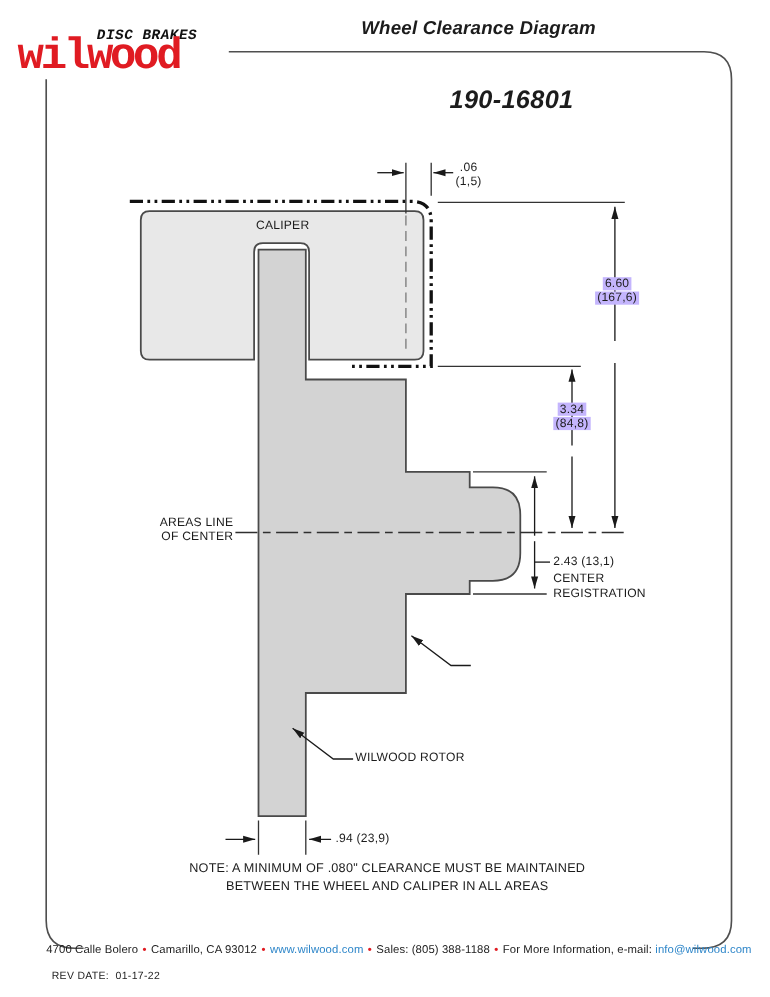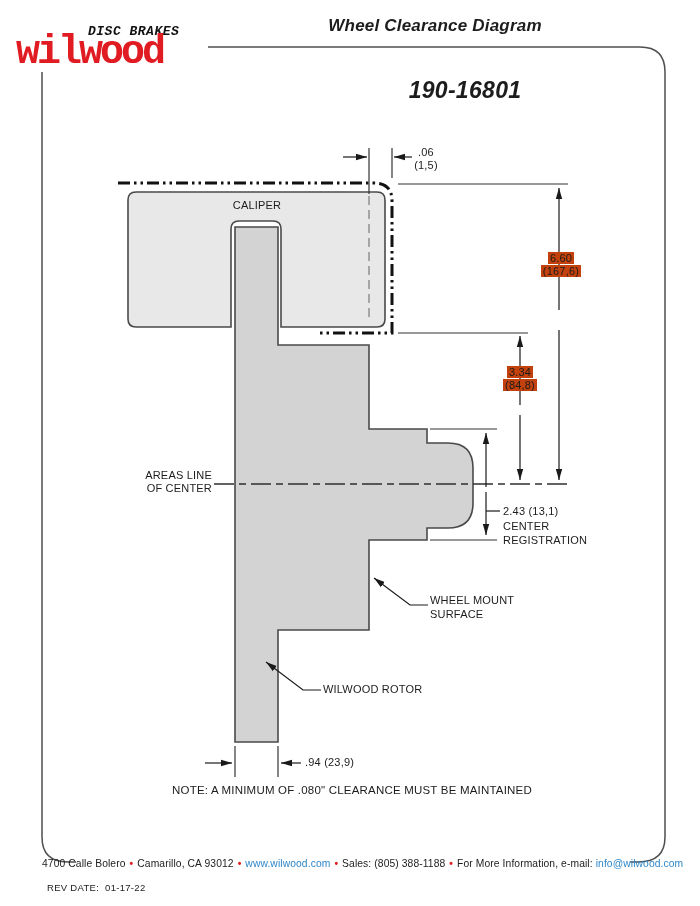--- a/index.html
+++ b/index.html
@@ -2,21 +2,21 @@
 <html><head>
 <meta charset="utf-8">
 <style>
   html,body{margin:0;padding:0;background:#ffffff;}
   #page{position:relative;width:700px;height:906px;background:#ffffff;overflow:hidden;
         font-family:"Liberation Sans",sans-serif;color:#1c1c1c;}
   #page svg{position:absolute;left:0;top:0;}
   .t{position:absolute;font-size:11px;line-height:13px;color:#1c1c1c;letter-spacing:.2px;white-space:nowrap;}
   .ctr{text-align:center;}
   .rt{text-align:right;}
-  .wbg span{background:#c2410c;padding:0 2px;}
+  .wbg span{background:#c4b5fd;padding:0 2px;}
   .title{font-size:17px;font-weight:bold;font-style:italic;letter-spacing:.2px;}
   .kit{font-size:23px;font-weight:bold;font-style:italic;letter-spacing:.3px;}
   .brand-top{position:absolute;left:72px;top:0;font-size:13px;font-weight:900;font-style:italic;letter-spacing:.5px;color:#111;}
   .brand-script{position:absolute;left:0;top:9px;font-size:40px;font-weight:bold;letter-spacing:-3px;line-height:40px;}
   .note{font-size:11.5px;line-height:15.5px;letter-spacing:.2px;}
   .footer{font-size:10.3px;letter-spacing:.1px;}
   .footer .b{font-weight:bold;margin:0 4px;}
   .footer a{text-decoration:none;}
   .rev{font-size:9.5px;letter-spacing:.3px;}
   .dim3{line-height:14.5px;}
@@ -104,31 +104,28 @@
     <div><span>3.34</span></div>
     <div><span>(84,8)</span></div>
   </div>
 
   <div class="t dim3" style="left:503px;top:504px;width:115px;">
     <div>2.43 (13,1)</div>
     <div>CENTER</div>
     <div>REGISTRATION</div>
   </div>
 
-  <div class="t" style="left:430px;top:593px;width:115px;line-height:14px;">
-    <div>WHEEL MOUNT</div>
-    <div>SURFACE</div>
-  </div>
 
   <div class="t" style="left:323px;top:683px;">WILWOOD ROTOR</div>
 
   <div class="t" style="left:305px;top:756px;">.94 (23,9)</div>
 
   <div class="t ctr note" style="left:128px;top:783px;width:448px;">
     <div>NOTE: A MINIMUM OF .080" CLEARANCE MUST BE MAINTAINED</div>
+    <div>BETWEEN THE WHEEL AND CALIPER IN ALL AREAS</div>
   </div>
 
   <div class="t ctr footer" style="left:42px;top:857px;width:623px;">
     <span>4700 Calle Bolero</span><span class="b" style="color:#e01b22;">•</span><span>Camarillo, CA 93012</span><span class="b" style="color:#e01b22;">•</span><a href="#" style="color:#2e86c9;">www.wilwood.com</a><span class="b" style="color:#e01b22;">•</span><span>Sales: (805) 388-1188</span><span class="b" style="color:#e01b22;">•</span><span>For More Information, e-mail:</span>&nbsp;<a href="#" style="color:#2e86c9;">info@wilwood.com</a>
   </div>
 
   <div class="t rev" style="left:47px;top:881px;">
     <span>REV DATE:</span>&nbsp;&nbsp;<span>01-17-22</span>
   </div>
 

